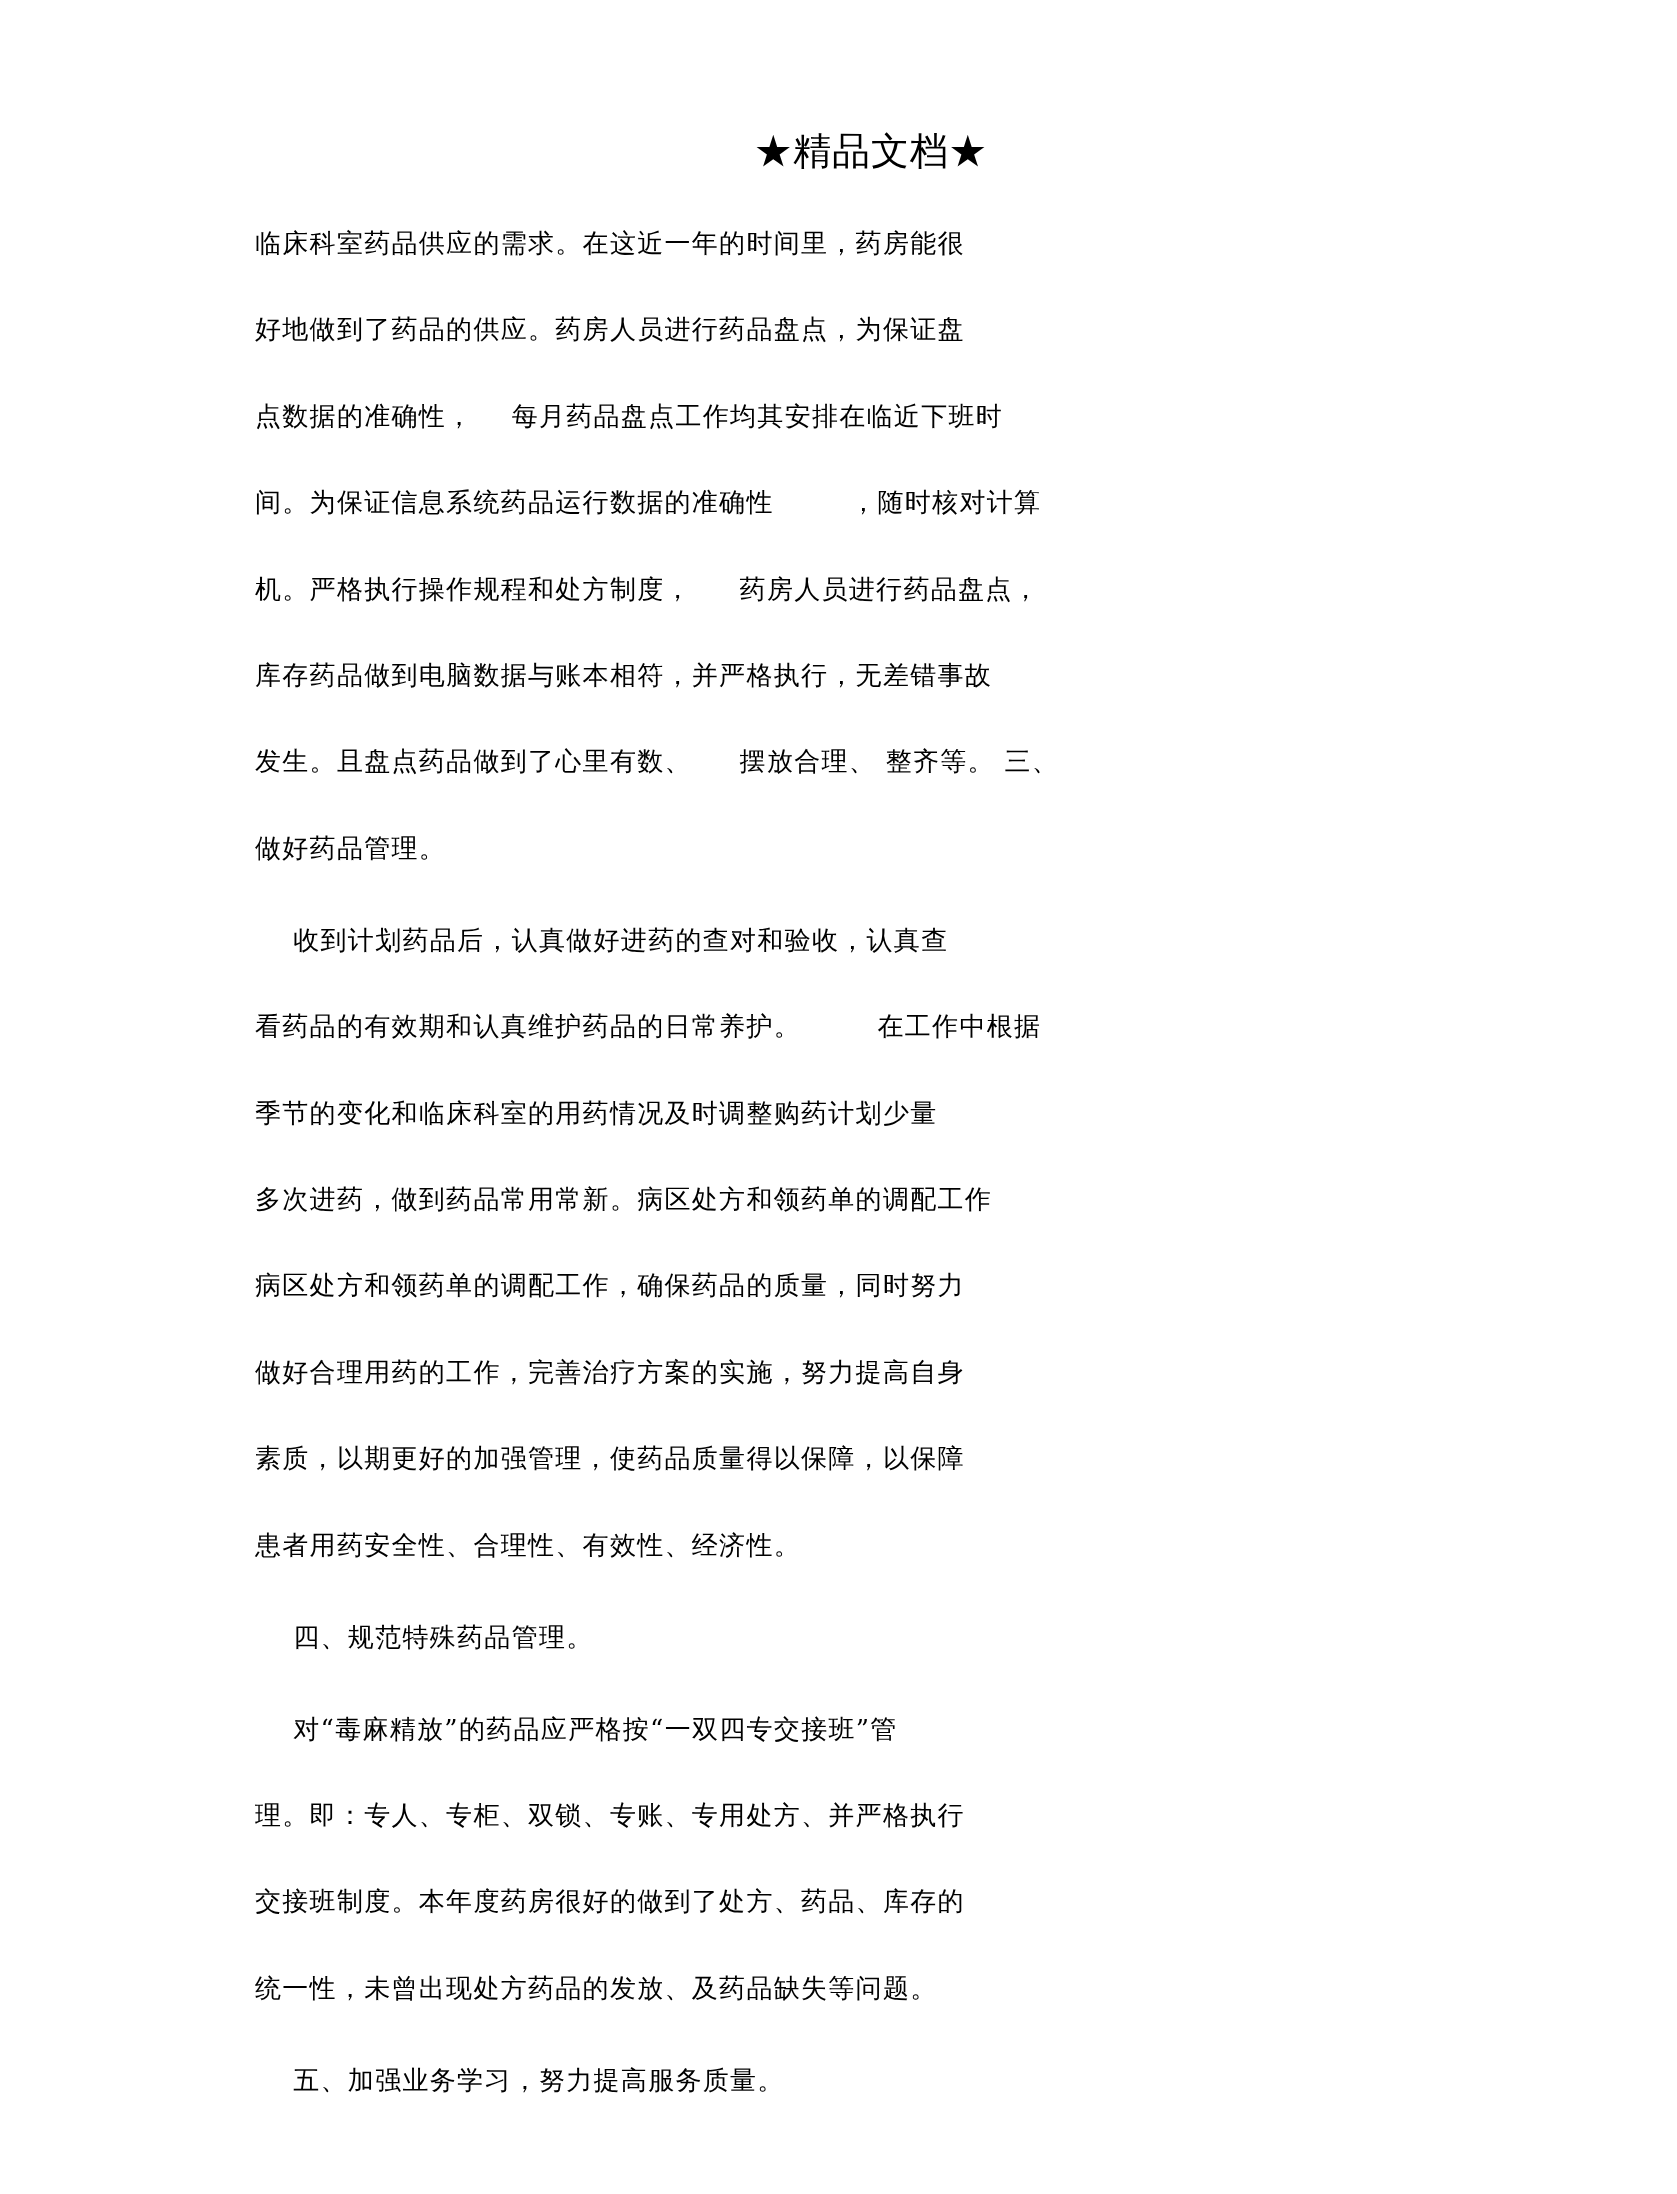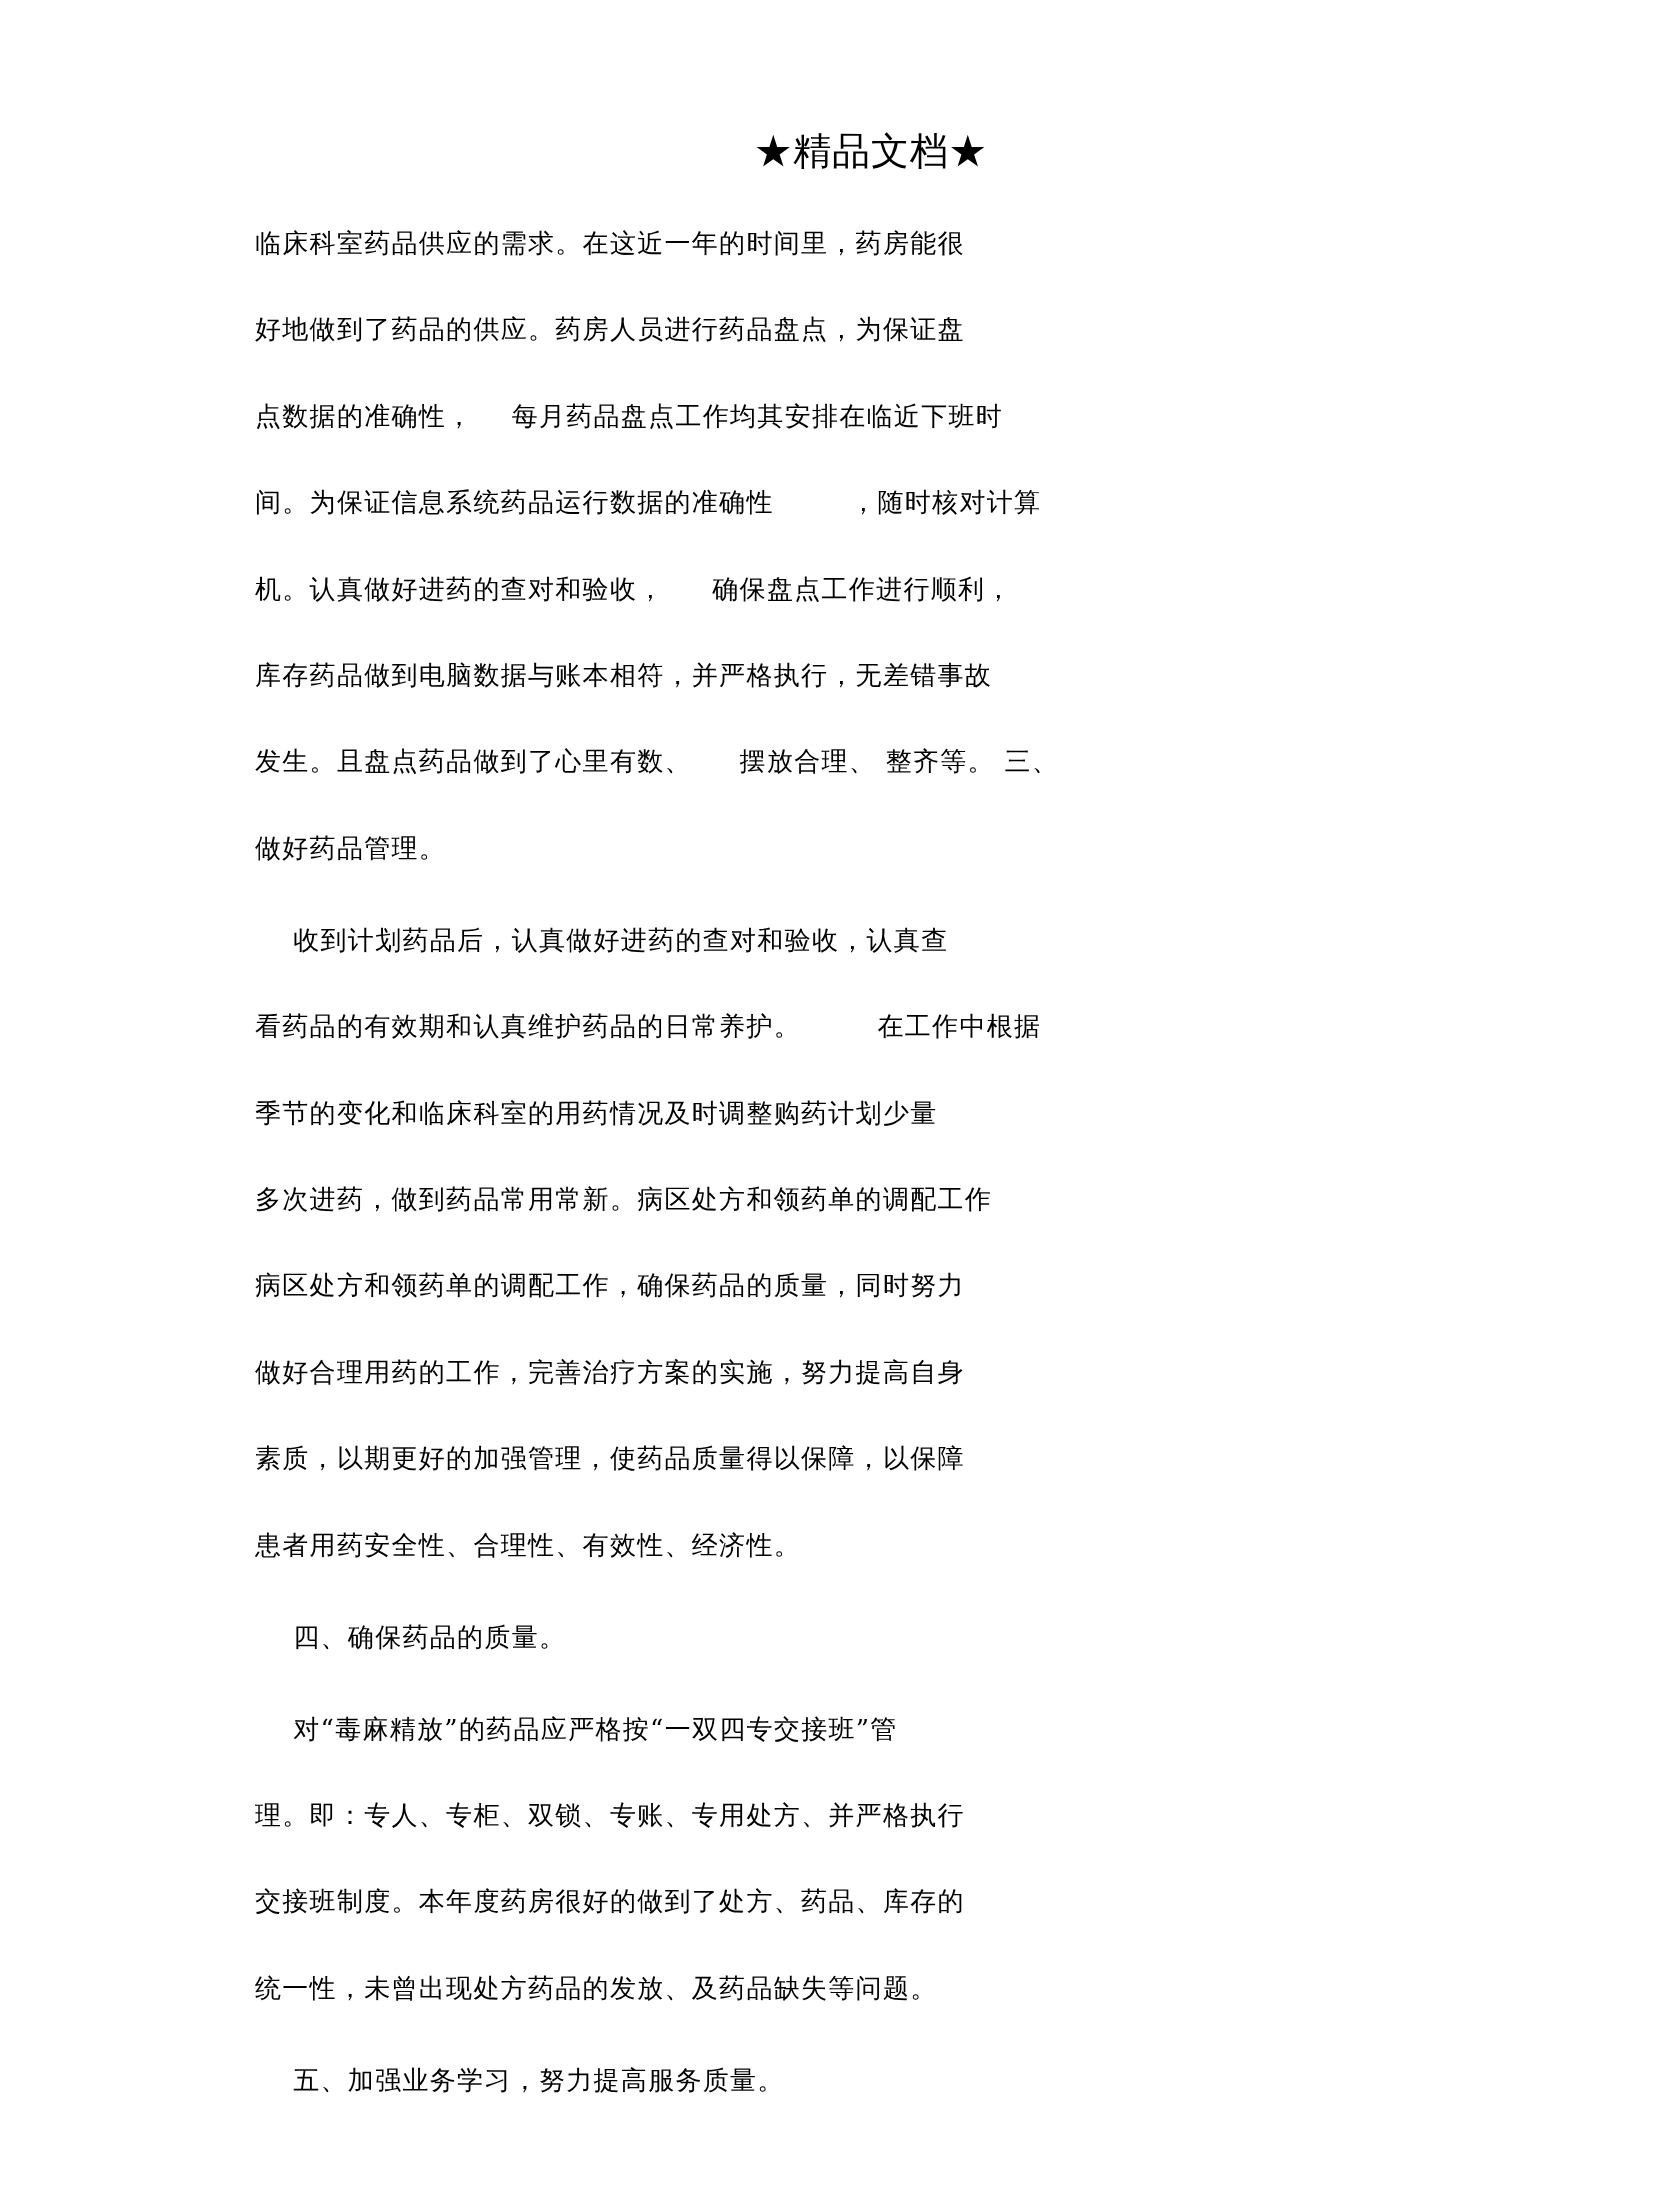--- a/index.html
+++ b/index.html
@@ -48,33 +48,33 @@
 <body>
 
 <div>
 
   <div class="header">★精品文档★</div>
 
   <div class="line" style="top:219px">临床科室药品供应的需求。在这近一年的时间里，药房能很</div>
   <div class="line" style="top:305px">好地做到了药品的供应。药房人员进行药品盘点，为保证盘</div>
   <div class="line" style="top:392px">点数据的准确性，    每月药品盘点工作均其安排在临近下班时</div>
   <div class="line" style="top:478px">间。为保证信息系统药品运行数据的准确性        ，随时核对计算</div>
-  <div class="line" style="top:565px">机。认真做好进药的查对和验收，     确保盘点工作进行顺利，</div>
+  <div class="line" style="top:565px">机。严格执行操作规程和处方制度，     药房人员进行药品盘点，</div>
   <div class="line" style="top:651px">库存药品做到电脑数据与账本相符，并严格执行，无差错事故</div>
   <div class="line" style="top:737px">发生。且盘点药品做到了心里有数、     摆放合理、 整齐等。 三、</div>
   <div class="line" style="top:824px">做好药品管理。</div>
   <div class="line" style="top:916px">    收到计划药品后，认真做好进药的查对和验收，认真查</div>
   <div class="line" style="top:1002px">看药品的有效期和认真维护药品的日常养护。        在工作中根据</div>
   <div class="line" style="top:1089px">季节的变化和临床科室的用药情况及时调整购药计划少量</div>
   <div class="line" style="top:1175px">多次进药，做到药品常用常新。病区处方和领药单的调配工作</div>
   <div class="line" style="top:1261px">病区处方和领药单的调配工作，确保药品的质量，同时努力</div>
   <div class="line" style="top:1348px">做好合理用药的工作，完善治疗方案的实施，努力提高自身</div>
   <div class="line" style="top:1434px">素质，以期更好的加强管理，使药品质量得以保障，以保障</div>
   <div class="line" style="top:1521px">患者用药安全性、合理性、有效性、经济性。</div>
-  <div class="line" style="top:1613px">    四、确保药品的质量。</div>
+  <div class="line" style="top:1613px">    四、规范特殊药品管理。</div>
   <div class="line" style="top:1705px">    对“毒麻精放”的药品应严格按“一双四专交接班”管</div>
   <div class="line" style="top:1791px">理。即：专人、专柜、双锁、专账、专用处方、并严格执行</div>
   <div class="line" style="top:1877px">交接班制度。本年度药房很好的做到了处方、药品、库存的</div>
   <div class="line" style="top:1964px">统一性，未曾出现处方药品的发放、及药品缺失等问题。</div>
   <div class="line" style="top:2056px">    五、加强业务学习，努力提高服务质量。</div>
 
   <div class="footer-note">2016 全新精品资料 -全新公文范文 -全程指导写作    -独家原创</div>
 
 </div>
 

